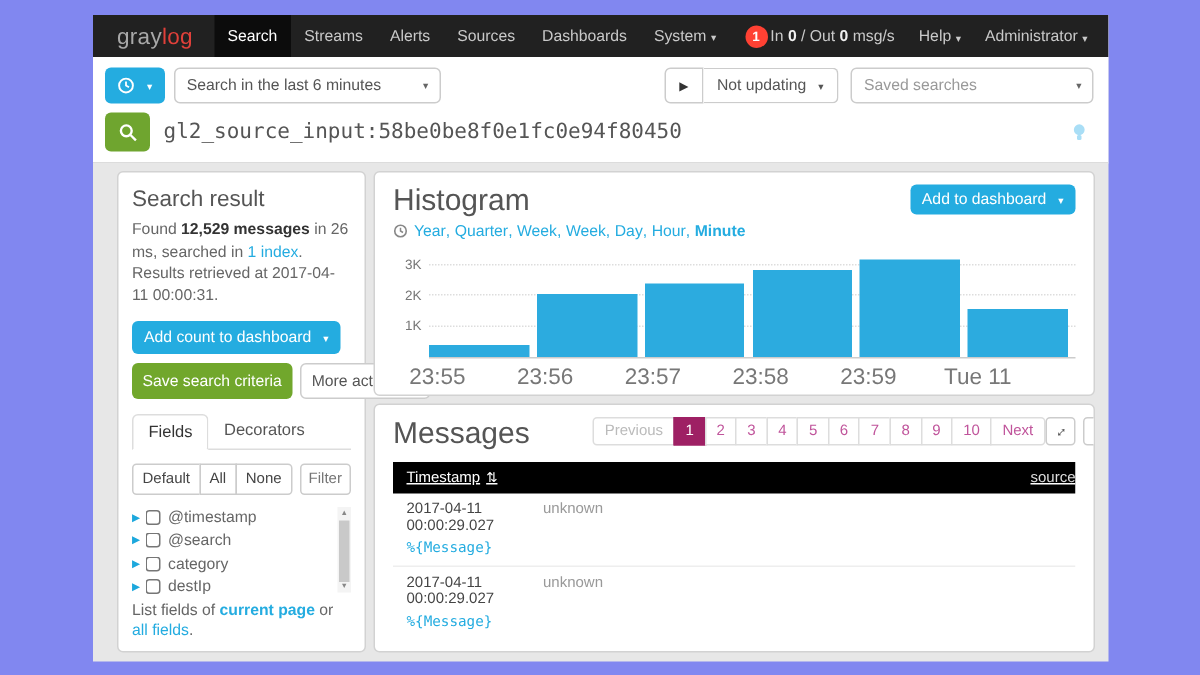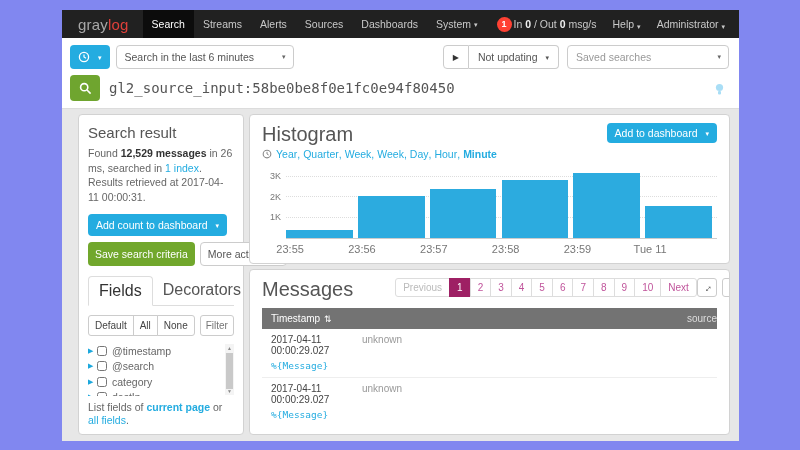--- a/index.html
+++ b/index.html
@@ -58,21 +58,21 @@
   .sr-title{font-size:15px;color:#555;margin:0 0 5px;font-weight:400;}
   .sr-found{line-height:1.4;}
   .sr-found b{color:#333;}
   .link{color:#24ace0;cursor:pointer;text-decoration:none;}
   .sr-retrieved{line-height:1.4;margin-bottom:9px;}
   .btn-addcount{background:#24ace0;color:#fff;padding:5px 8px;gap:5px;align-self:flex-start;margin-bottom:6px;}
   .sr-btnrow{display:flex;gap:5px;margin-bottom:4px;}
   .btn-save{background:#71a72c;color:#fff;padding:5px 7px;}
   .btn-more{background:#fff;border:1px solid #ccc;color:#555;padding:5px 7px;gap:5px;}
   .tabs{display:flex;border-bottom:1px solid #ddd;margin-top:6px;}
-  .tab{padding:5px 10px;font-size:16px;color:#555;cursor:pointer;}
+  .tab{padding:5px 10px;font-size:11px;color:#555;cursor:pointer;}
   .tab.active{background:#fff;border:1px solid #ddd;border-bottom:1px solid #fff;
     border-radius:4px 4px 0 0;margin-bottom:-1px;color:#333;}
   .filter-row{display:flex;margin-top:9px;align-items:center;}
   .fbtn{border:1px solid #ccc;background:#fff;color:#444;font-size:10px;padding:4px 6px;
     margin-left:-1px;cursor:pointer;}
   .fbtn:first-child{border-radius:3px 0 0 3px;margin-left:0;}
   .fbtn:last-of-type{border-radius:0 3px 3px 0;}
   .filter-input{flex:1;min-width:0;margin-left:5px;border:1px solid #ccc;border-radius:3px;
     padding:4px 5px;font-size:10px;color:#555;font-family:"Liberation Sans",sans-serif;}
   .fields-list{flex:1;margin-top:7px;position:relative;overflow:hidden;padding-right:13px;min-height:0;}
@@ -95,38 +95,38 @@
   .resolutions{display:flex;align-items:center;font-size:10.5px;color:#24ace0;margin-top:3px;}
   .res-link{color:#24ace0;cursor:pointer;}
   .res-link.active{font-weight:bold;}
   .res-comma{margin-right:3px;}
   .chart{display:flex;margin-top:7px;}
   .y-axis{width:24px;position:relative;height:72px;flex:none;}
   .ytick{position:absolute;right:5px;font-size:9px;color:#777;}
   .plot{flex:1;height:72px;position:relative;border-bottom:1px solid #ccc;}
   .gridline{position:absolute;left:0;right:0;height:0;border-top:1px dotted #ddd;}
   .bar{position:absolute;bottom:0;}
-  .x-axis{height:15px;position:relative;margin-left:24px;font-size:11px;color:#777;}
+  .x-axis{height:15px;position:relative;margin-left:24px;font-size:15px;color:#777;}
   .xtick{position:absolute;top:4px;transform:translateX(-35%);white-space:nowrap;}
 
   
   .msg-panel{flex:1;padding:8px 12px;min-height:0;overflow:hidden;display:flex;flex-direction:column;}
   .msg-header{display:flex;align-items:flex-start;flex:none;}
   .pagination{display:flex;font-size:10px;margin-left:42px;}
   .page-item{border:1px solid #ddd;background:#fff;padding:3px 7px;margin-left:-1px;
     color:#c0549b;cursor:pointer;}
   .page-item.prev{color:#bbb;border-radius:3px 0 0 3px;margin-left:0;}
   .page-item.next{border-radius:0 3px 3px 0;}
   .page-item.active{background:#9e2064;border-color:#9e2064;color:#fff;}
   .msg-icons{margin-left:auto;display:flex;gap:5px;}
   .icon-btn{width:20px;height:19px;border:1px solid #ccc;border-radius:3px;background:#fff;
     display:flex;align-items:center;justify-content:center;cursor:pointer;color:#444;font-size:10px;}
   .diag{display:inline-block;transform:rotate(-45deg);}
   .msg-table{margin-top:8px;flex:1;min-height:0;overflow:hidden;}
-  .mt-head{background:#737373;color:#fff;display:flex;font-size:10px;padding:5px 0;}
+  .mt-head{background:#000000;color:#fff;display:flex;font-size:10px;padding:5px 0;text-decoration:underline;}
   .mt-col-ts{width:100px;padding-left:9px;flex:none;}
   .mt-col-src{flex:1;color:#ddd;text-align:right;}
   .sort-ic{margin-left:4px;font-size:9px;cursor:pointer;}
   .msg-row{border-bottom:1px solid #eee;padding:5px 0 6px;}
   .msg-line1{display:flex;font-size:10px;}
   .msg-ts{width:100px;padding-left:9px;flex:none;color:#444;}
   .msg-src{flex:1;color:#999;}
   .msg-text{padding-left:9px;margin-top:4px;font-family:"DejaVu Sans Mono",monospace;
     font-size:9.5px;color:#24ace0;}
 </style>

